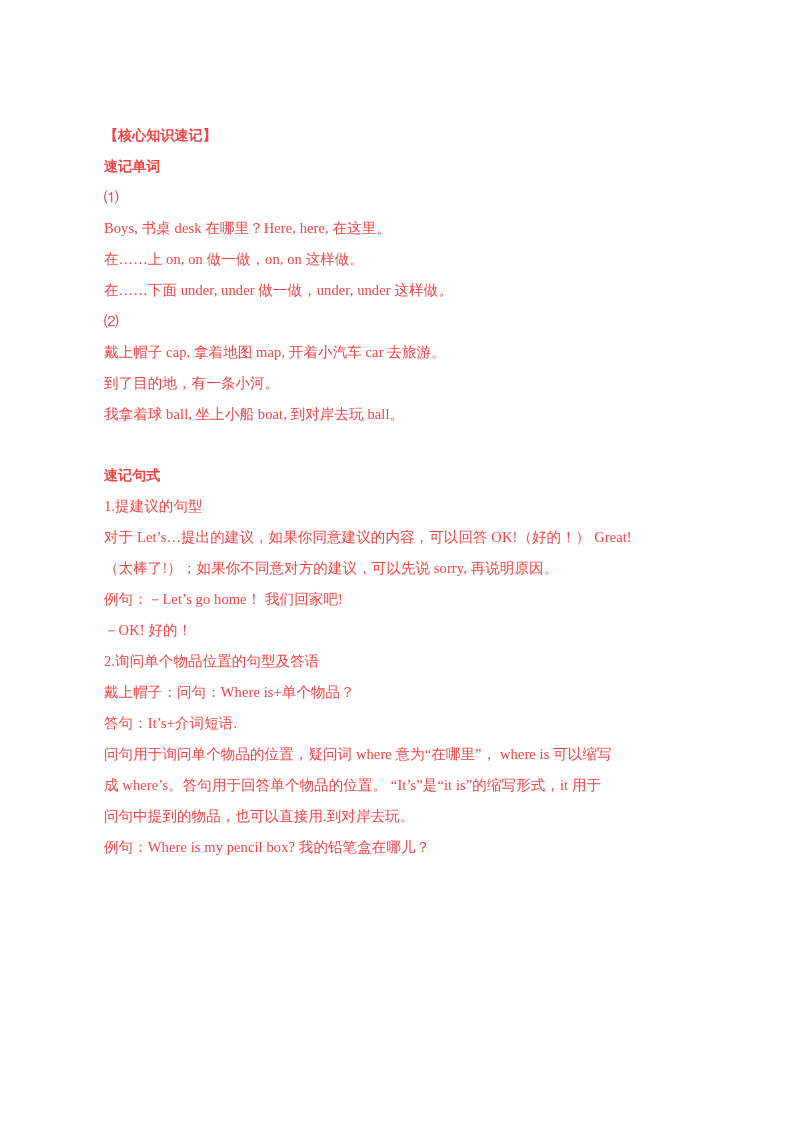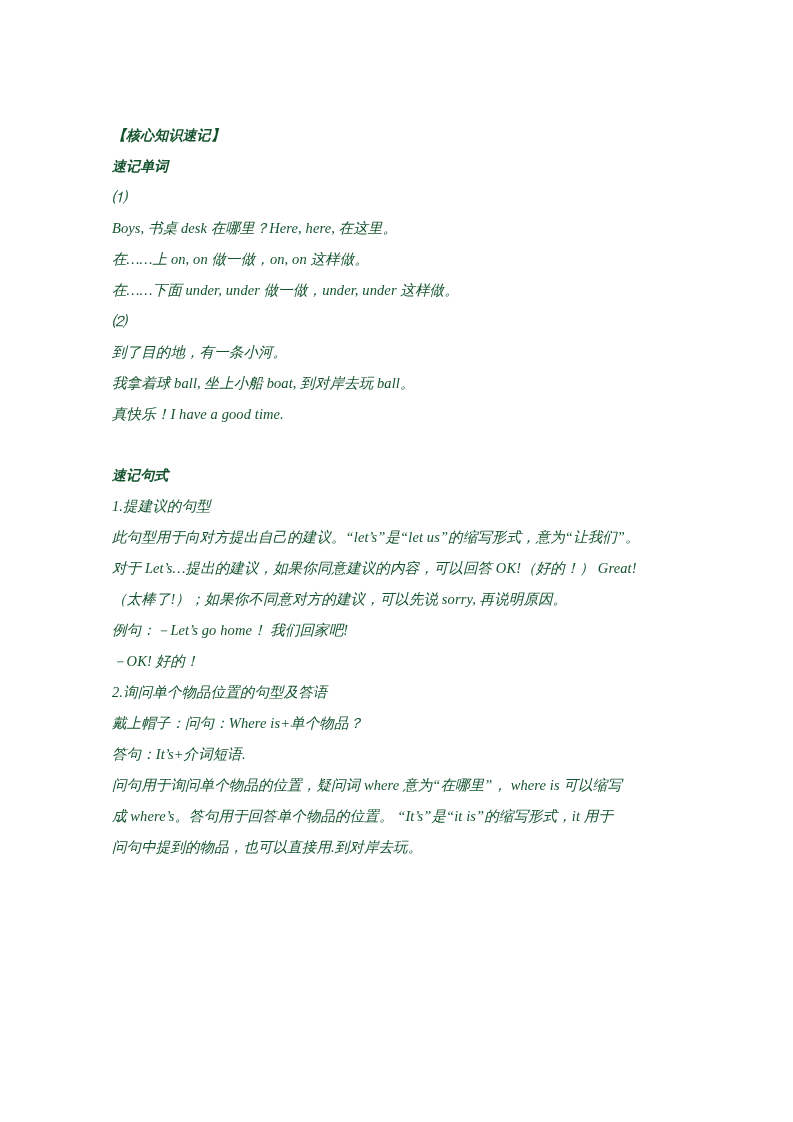--- a/index.html
+++ b/index.html
@@ -1,25 +1,24 @@
 <!DOCTYPE html>
 <html><head>
   <meta charset="utf-8">
   <style>
     html, body { margin: 0; padding: 0; background: #ffffff; }
     body { width: 793px; height: 1122px; position: relative; overflow: hidden; }
     .page {
       position: absolute;
-      left: 112px;
+      left: 104px;
       top: 122px;
       width: 560px;
       font-family: "Liberation Serif", "DejaVu Serif", serif;
       font-size: 14.5px;
-      color: #14532d;
-      font-style: italic;
+      color: #ef4444;
     }
     .line {
       height: 31px;
       line-height: 27px;
       white-space: nowrap;
       letter-spacing: 0.1px;
     }
     .bold { font-weight: bold; font-family: "DejaVu Sans", "Liberation Sans", sans-serif; font-size: 14px; }
     .blank { height: 30px; }
   </style>
@@ -27,30 +26,30 @@
 <body>
 
 <div class="page">
   <div class="line bold">【核心知识速记】</div>
   <div class="line bold">速记单词</div>
   <div class="line">⑴</div>
   <div class="line">Boys,  书桌 desk 在哪里？Here, here,  在这里。</div>
   <div class="line">在……上 on, on 做一做，on, on 这样做。</div>
   <div class="line">在……下面 under, under 做一做，under, under 这样做。</div>
   <div class="line">⑵</div>
+  <div class="line">戴上帽子 cap,  拿着地图 map,  开着小汽车 car 去旅游。</div>
   <div class="line">到了目的地，有一条小河。</div>
   <div class="line">我拿着球 ball,  坐上小船 boat,  到对岸去玩 ball。</div>
-  <div class="line">真快乐！I have a good time.</div>
   <div class="blank"></div>
   <div class="line bold">速记句式</div>
   <div class="line">1.提建议的句型</div>
-  <div class="line">此句型用于向对方提出自己的建议。“let’s”是“let us”的缩写形式，意为“让我们”。</div>
   <div class="line">对于 Let’s…提出的建议，如果你同意建议的内容，可以回答 OK!（好的！） Great!</div>
   <div class="line">（太棒了!）；如果你不同意对方的建议，可以先说 sorry,  再说明原因。</div>
   <div class="line">例句：－Let’s go home！   我们回家吧!</div>
   <div class="line">－OK!  好的！</div>
   <div class="line">2.询问单个物品位置的句型及答语</div>
   <div class="line">戴上帽子：问句：Where is+单个物品？</div>
   <div class="line">答句：It’s+介词短语.</div>
   <div class="line">问句用于询问单个物品的位置，疑问词 where 意为“在哪里”，  where is 可以缩写</div>
   <div class="line">成 where’s。答句用于回答单个物品的位置。  “It’s”是“it is”的缩写形式，it 用于</div>
   <div class="line">问句中提到的物品，也可以直接用.到对岸去玩。</div>
+  <div class="line">例句：Where is my pencil box?  我的铅笔盒在哪儿？</div>
 </div>
 
 </body></html>

